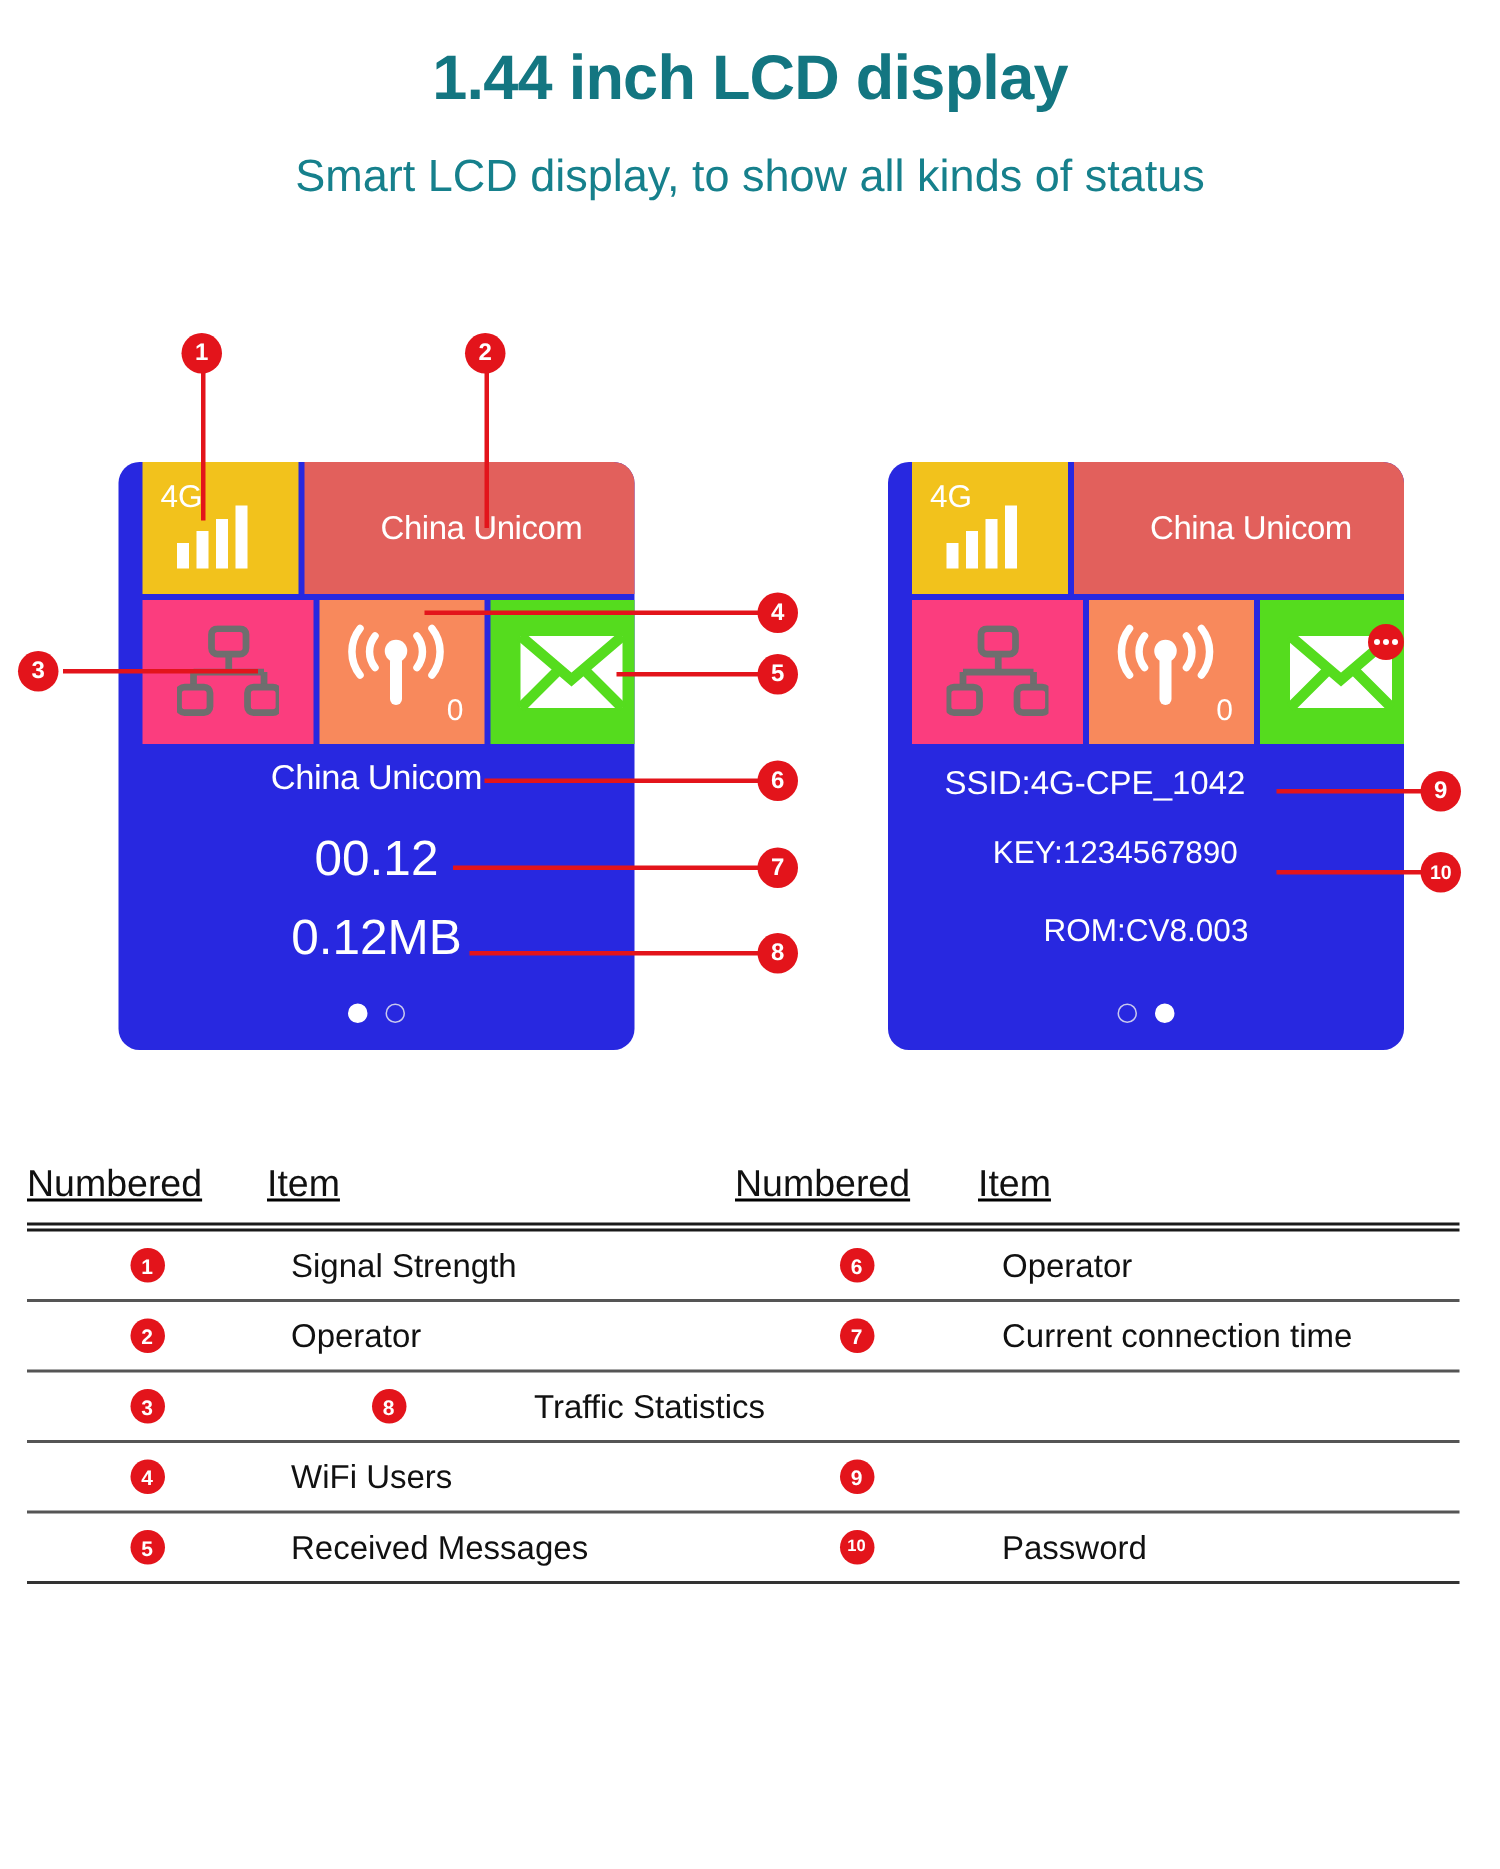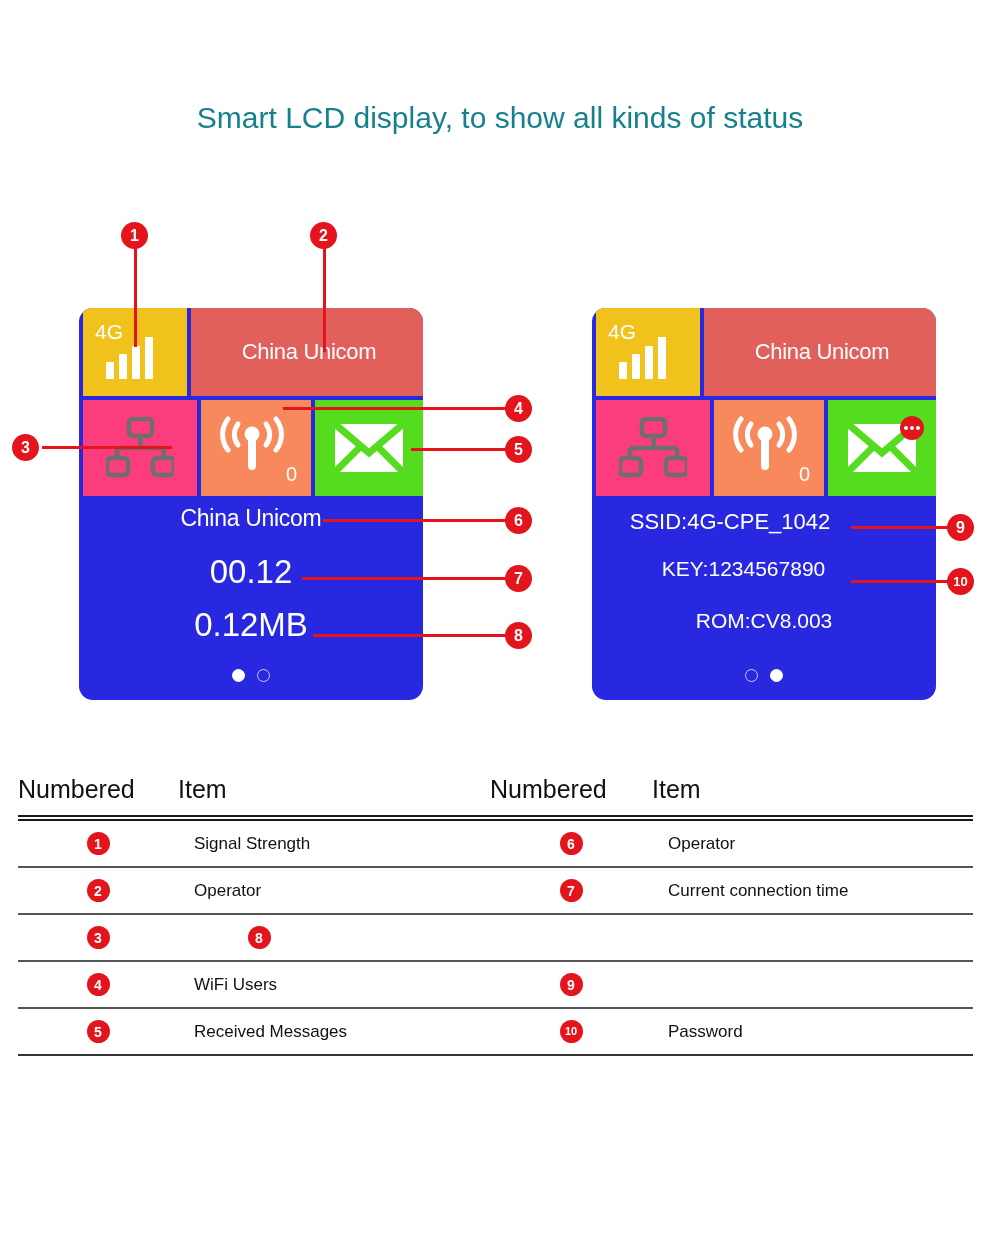--- a/index.html
+++ b/index.html
@@ -51,21 +51,21 @@
     border-radius: 14px;
     background: #2828e0;
     overflow: hidden;
     box-sizing: border-box;
   }
   .lcd-left  { left: 79px;  top: 308px; }
   .lcd-right { left: 592px; top: 308px; }
 
   .lcd-grid {
     position: absolute;
-    left: 4px; top: 0;
+    left: 16px; top: 0;
     width: 344px;
     height: 192px;
   }
   .tile {
     position: absolute;
     box-sizing: border-box;
     display: flex;
     align-items: center;
     justify-content: center;
   }
@@ -209,20 +209,21 @@
   .legend {
     position: absolute;
     left: 18px;
     top: 775px;
     width: 955px;
   }
   .legend-head {
     display: flex;
     height: 38px;
     align-items: flex-start;
+    text-decoration: underline;
   }
   .lh { font-size: 25px; color: #111111; }
   .lh-num1  { width: 160px; }
   .lh-item1 { width: 312px; }
   .lh-num2  { width: 162px; }
   .lh-item2 { width: 300px; }
 
   .rule-top {
     border-top: 2.5px solid #1a1a1a;
     border-bottom: 2px solid #1a1a1a;
@@ -238,21 +239,21 @@
   .legend-row:last-child { border-bottom: 2.5px solid #333333; }
   .cell-num {
     width: 160px;
     display: flex;
     justify-content: center;
     align-items: center;
   }
   .cell-num.n2 { width: 162px; }
   .cell-item {
     width: 312px;
-    font-size: 17px;
+    font-size: 22px;
     color: #111111;
     padding-left: 16px;
     box-sizing: border-box;
   }
   .cell-item.i2 { width: 320px; }
   .badge {
     width: 23px; height: 23px;
     border-radius: 50%;
     background: #E3141B;
     color: #ffffff;
@@ -290,20 +291,21 @@
     font-size: 29px;
     line-height: 1.32;
     color: #FF0000;
   }
 </style>
 </head>
 <body>
 
 <div class="page">
 
+  <div class="title">1.44 inch LCD display</div>
   <div class="subtitle">Smart LCD display, to show all kinds of status</div>
 
   <div class="leader v" style="left:134px; top:247px; height:100px;"></div>
   <div class="callout" style="left:121px; top:222px;">1</div>
 
   <div class="leader v" style="left:323px; top:247px; height:105px;"></div>
   <div class="callout" style="left:310px; top:222px;">2</div>
 
   <div class="leader h" style="left:42px; top:446px; width:130px;"></div>
   <div class="callout" style="left:12px; top:434px;">3</div>
@@ -499,20 +501,21 @@
       <div class="cell-item i2">Current connection time</div>
     </div>
 
     <div class="legend-row">
       <div class="cell-num">
           <span class="badge">3</span>
         </div>
       <div class="cell-num n2">
           <span class="badge">8</span>
         </div>
+      <div class="cell-item i2">Traffic Statistics</div>
     </div>
 
     <div class="legend-row">
       <div class="cell-num">
           <span class="badge">4</span>
         </div>
       <div class="cell-item">WiFi Users</div>
       <div class="cell-num n2">
           <span class="badge">9</span>
         </div>

